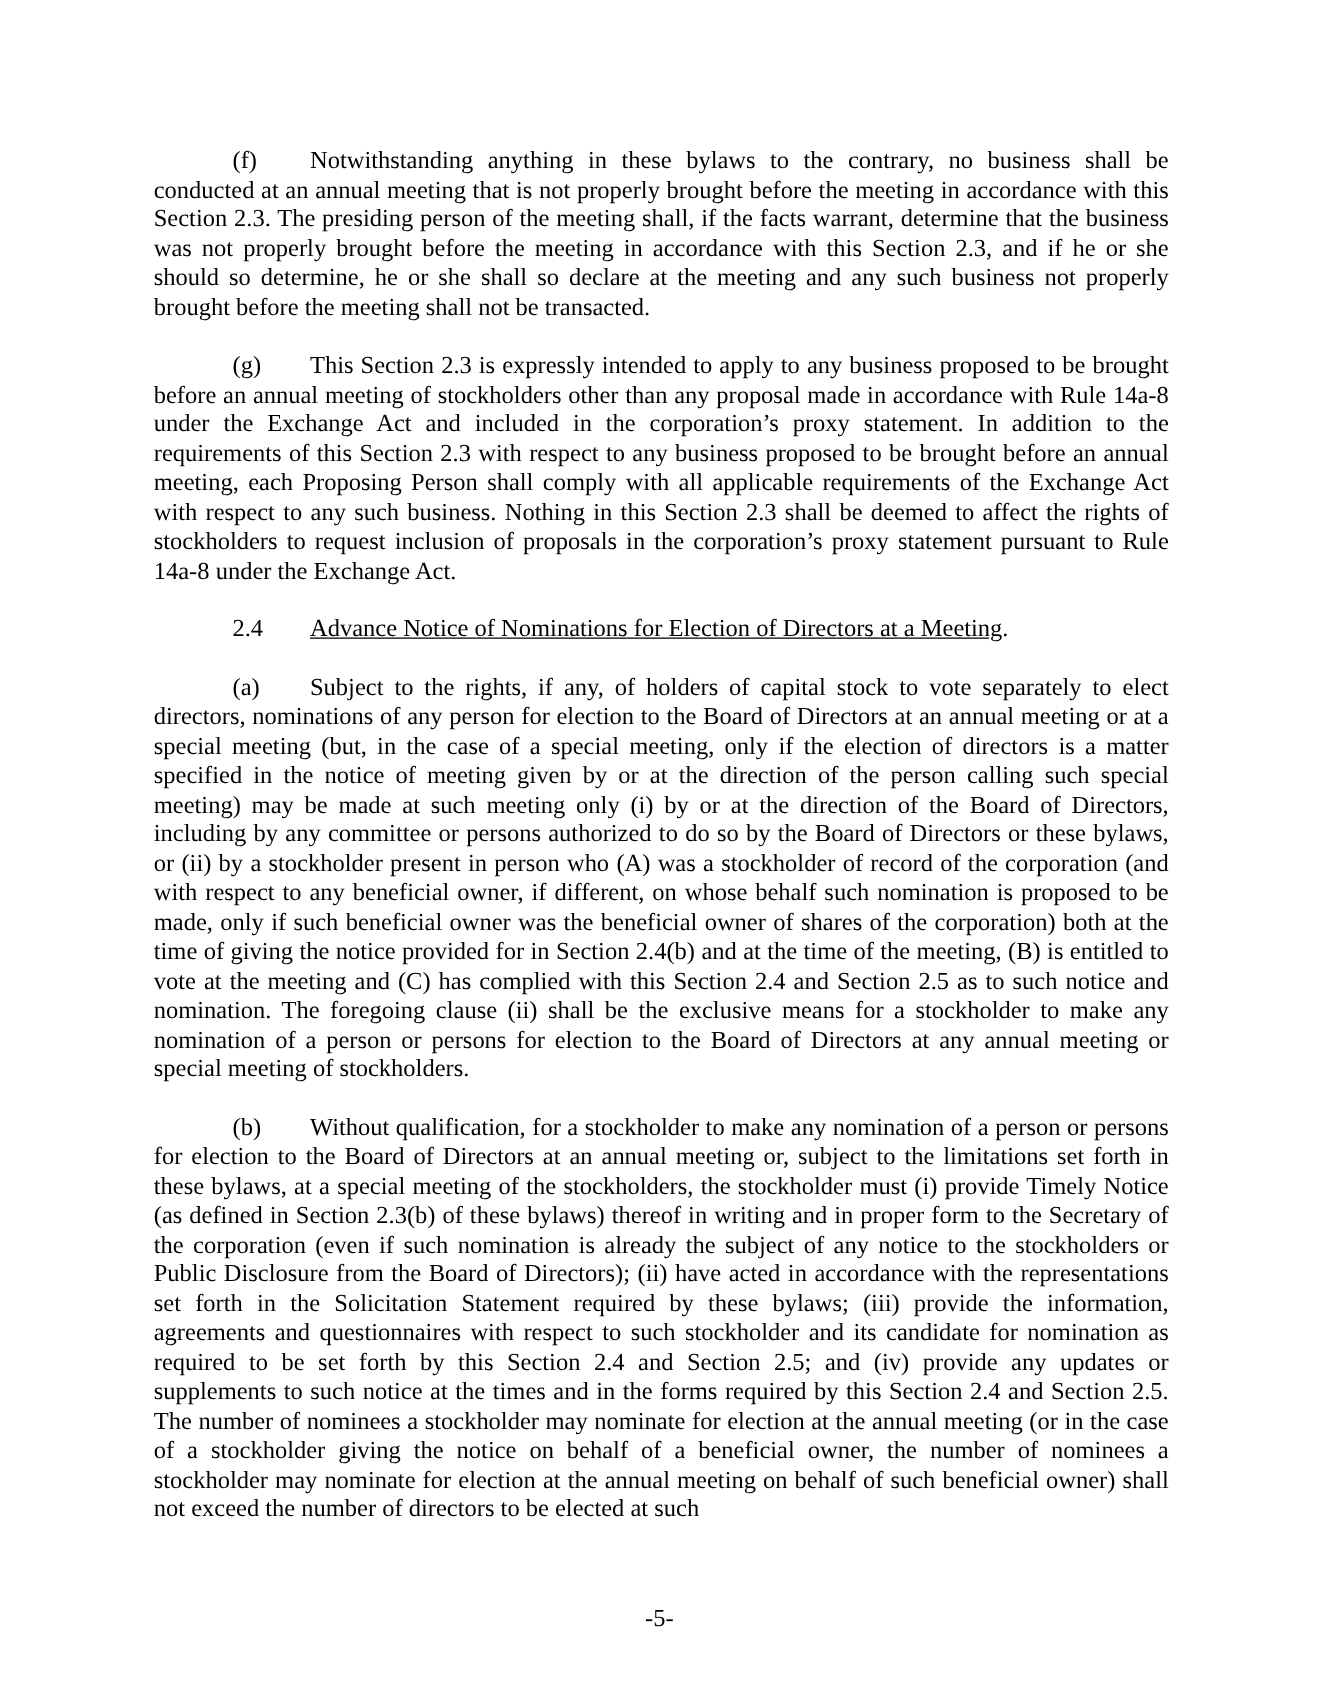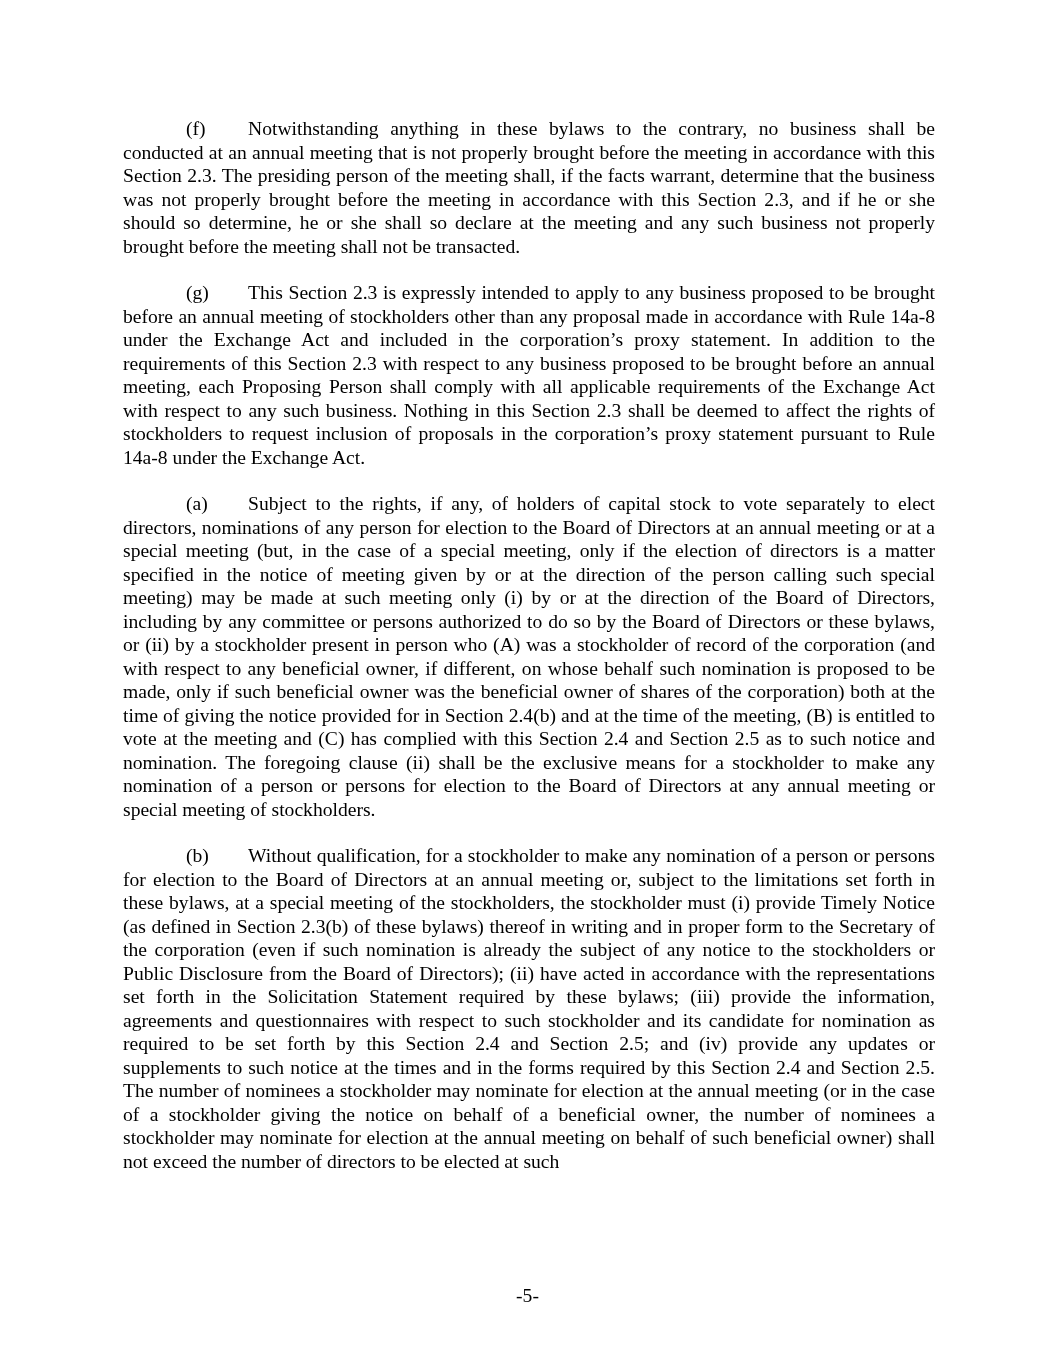--- a/index.html
+++ b/index.html
@@ -62,20 +62,21 @@
 </style>
 </head>
 <body>
 
 <div class="page">
 
   <p class="para"><span class="para-label">(f)</span><span>Notwithstanding anything in these bylaws to the contrary, no business shall be conducted at an annual meeting that is not properly brought before the meeting in accordance with this Section 2.3. The presiding person of the meeting shall, if the facts warrant, determine that the business was not properly brought before the meeting in accordance with this Section 2.3, and if he or she should so determine, he or she shall so declare at the meeting and any such business not properly brought before the meeting shall not be transacted.</span></p>
 
   <p class="para"><span class="para-label">(g)</span><span>This Section 2.3 is expressly intended to apply to any business proposed to be brought before an annual meeting of stockholders other than any proposal made in accordance with Rule 14a-8 under the Exchange Act and included in the corporation’s proxy statement. In addition to the requirements of this Section 2.3 with respect to any business proposed to be brought before an annual meeting, each Proposing Person shall comply with all applicable requirements of the Exchange Act with respect to any such business. Nothing in this Section 2.3 shall be deemed to affect the rights of stockholders to request inclusion of proposals in the corporation’s proxy statement pursuant to Rule 14a-8 under the Exchange Act.</span></p>
 
+  <p class="section-heading"><span class="section-number">2.4</span><span class="section-title">Advance Notice of Nominations for Election of Directors at a Meeting</span><span>.</span></p>
 
   <p class="para"><span class="para-label">(a)</span><span>Subject to the rights, if any, of holders of capital stock to vote separately to elect directors, nominations of any person for election to the Board of Directors at an annual meeting or at a special meeting (but, in the case of a special meeting, only if the election of directors is a matter specified in the notice of meeting given by or at the direction of the person calling such special meeting) may be made at such meeting only (i) by or at the direction of the Board of Directors, including by any committee or persons authorized to do so by the Board of Directors or these bylaws, or (ii) by a stockholder present in person who (A) was a stockholder of record of the corporation (and with respect to any beneficial owner, if different, on whose behalf such nomination is proposed to be made, only if such beneficial owner was the beneficial owner of shares of the corporation) both at the time of giving the notice provided for in Section 2.4(b) and at the time of the meeting, (B) is entitled to vote at the meeting and (C) has complied with this Section 2.4 and Section 2.5 as to such notice and nomination.  The foregoing clause (ii) shall be the exclusive means for a stockholder to make any nomination of a person or persons for election to the Board of Directors at any annual meeting or special meeting of stockholders.</span></p>
 
   <p class="para"><span class="para-label">(b)</span><span>Without qualification, for a stockholder to make any nomination of a person or persons for election to the Board of Directors at an annual meeting or, subject to the limitations set forth in these bylaws, at a special meeting of the stockholders, the stockholder must (i) provide Timely Notice (as defined in Section 2.3(b) of these bylaws) thereof in writing and in proper form to the Secretary of the corporation (even if such nomination is already the subject of any notice to the stockholders or Public Disclosure from the Board of Directors); (ii) have acted in accordance with the representations set forth in the Solicitation Statement required by these bylaws; (iii) provide the information, agreements and questionnaires with respect to such stockholder and its candidate for nomination as required to be set forth by this Section 2.4 and Section 2.5; and (iv) provide any updates or supplements to such notice at the times and in the forms required by this Section 2.4 and Section 2.5. The number of nominees a stockholder may nominate for election at the annual meeting (or in the case of a stockholder giving the notice on behalf of a beneficial owner, the number of nominees a stockholder may nominate for election at the annual meeting on behalf of such beneficial owner) shall not exceed the number of directors to be elected at such</span></p>
 
 </div>
 
 <div class="page-footer">-5-</div>
 
 </body></html>

